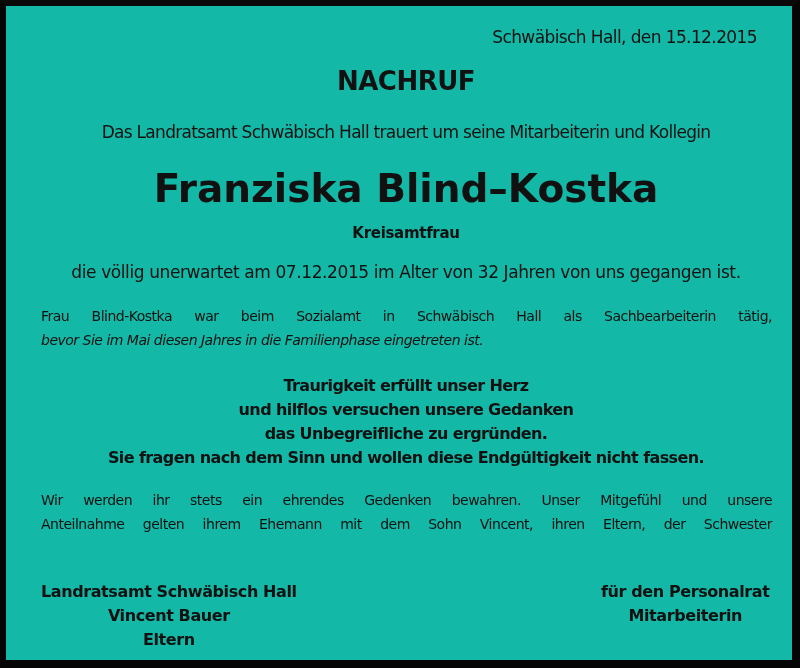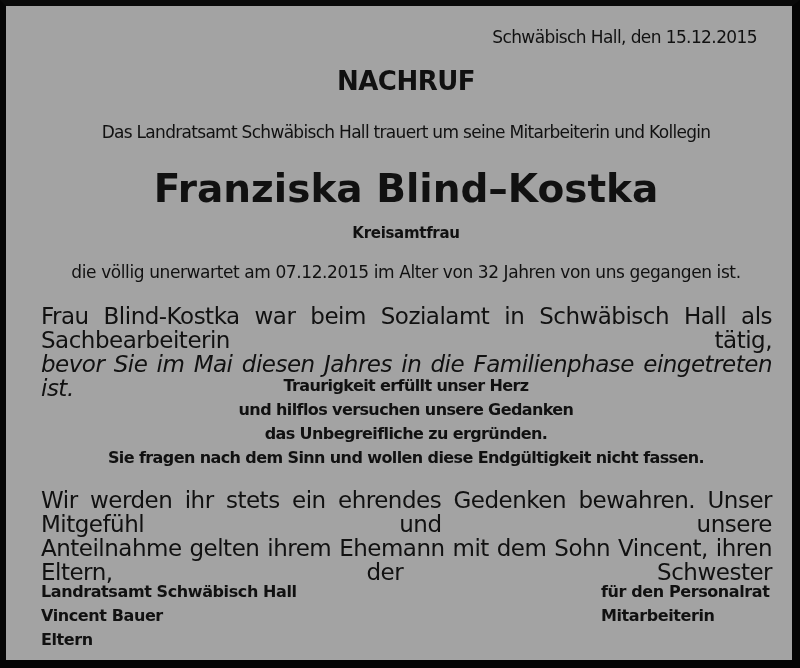--- a/index.html
+++ b/index.html
@@ -19,21 +19,21 @@
       position: absolute;
       left: 0;
       top: 0;
       width: 800px;
       height: 668px;
       box-sizing: border-box;
       border-left: 6px solid #050505;
       border-top: 6px solid #0a0a0a;
       border-right: 8px solid #050505;
       border-bottom: 8px solid #050505;
-      background: #a3a3a3;
+      background: #14b8a6;
     }
     .abs {
       position: absolute;
       white-space: nowrap;
     }
     .dateline {
       right: 35px;
       top: 21px;
       font-size: 17px;
       letter-spacing: -0.6px;
@@ -77,21 +77,21 @@
       left: 0;
       width: 800px;
       text-align: center;
       top: 256px;
       font-size: 17px;
       letter-spacing: -0.4px;
     }
     .para {
       left: 35px;
       width: 731px;
-      font-size: 23px;
+      font-size: 14px;
       line-height: 24px;
       text-align: justify;
       white-space: normal;
       letter-spacing: -0.5px;
     }
     .para .line {
       display: block;
       text-align: justify;
       text-align-last: justify;
     }
@@ -112,21 +112,21 @@
     }
     .poem .line { display: block; }
     .para2 { top: 482px; }
     .sig {
       top: 574px;
       font-size: 16px;
       font-weight: bold;
       line-height: 24px;
       letter-spacing: -0.4px;
     }
-    .sig .line { display: block; }
+    .sig .line { display: block; text-align: center; }
     .sig-left { left: 35px; }
     .sig-right { left: 595px; }
   </style>
 </head>
 <body>
 
 <div class="frame">
 
   <div class="abs dateline">Schwäbisch Hall, den 15.12.2015</div>
 

